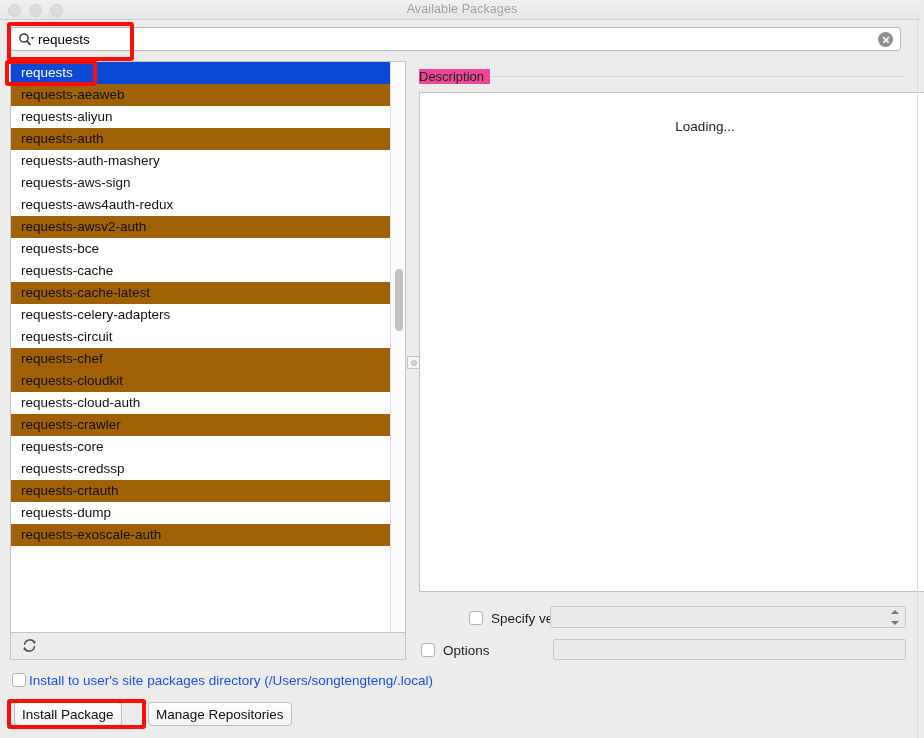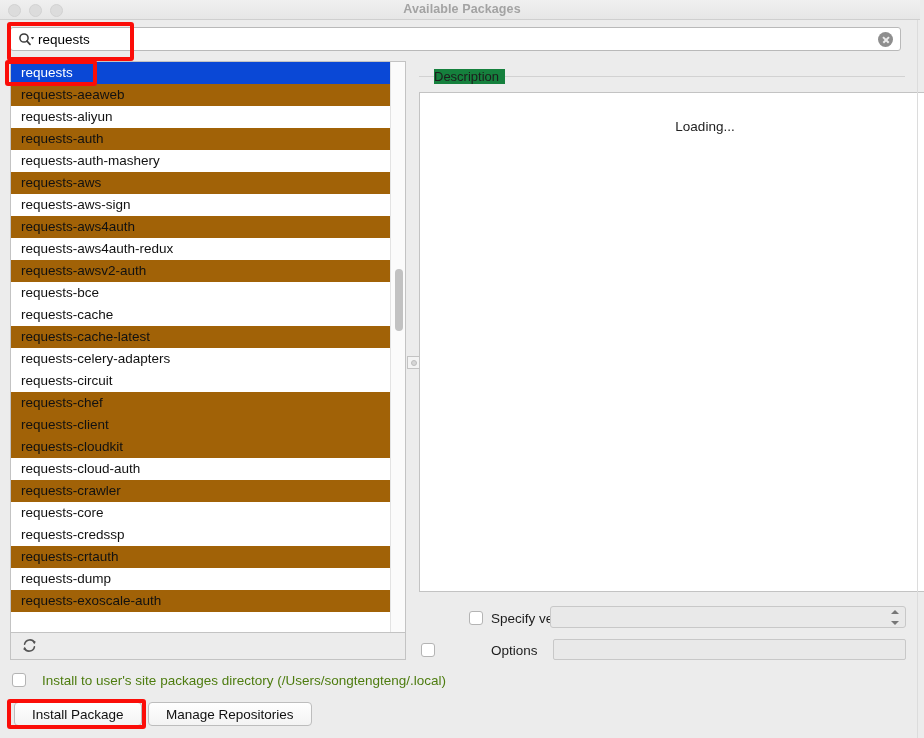--- a/index.html
+++ b/index.html
@@ -16,21 +16,20 @@
     position: relative;
   }
 
   
   .titlebar {
     position: absolute;
     left: 0; top: 0;
     width: 920px; height: 19px;
     background: linear-gradient(#f0f0f0, #e6e6e6);
     border-bottom: 1px solid #cfcfcf;
-    font-weight: bold;
   }
   .traffic {
     position: absolute;
     top: 4px; left: 8px;
     display: flex;
     gap: 8px;
   }
   .light {
     width: 11px; height: 11px;
     border-radius: 50%;
@@ -169,24 +168,24 @@
     width: 6px; height: 6px;
     border-radius: 50%;
     background: #d6d6d6;
     border: 1px solid #bdbdbd;
     box-sizing: border-box;
   }
 
   
   .desc-label {
     position: absolute;
-    left: 434px; top: 69px;
+    left: 419px; top: 69px;
     font-size: 13px;
     color: #1d1d1d;
-    background: #15803d;
+    background: #ec4899;
     padding-right: 6px;
     z-index: 2;
   }
   .desc-rule {
     position: absolute;
     left: 419px; top: 76px;
     width: 486px; height: 1px;
     background: #d2d2d2;
   }
   .desc-box {
@@ -208,21 +207,21 @@
 
   
   .opt-row {
     position: absolute;
     left: 421px;
     height: 20px;
     display: flex;
     align-items: center;
   }
   .opt-row.version { top: 608px; margin-left: 48px; }
-  .opt-row.options { top: 640px; gap: 48px; }
+  .opt-row.options { top: 640px; }
 
   .cb {
     width: 14px; height: 14px;
     border: 1px solid #b4b4b4;
     border-radius: 3px;
     background: #fff;
     box-sizing: border-box;
     flex: 0 0 auto;
   }
   .opt-label {
@@ -278,38 +277,38 @@
   
   .user-site-row {
     position: absolute;
     left: 12px; top: 671px;
     height: 18px;
     display: flex;
     align-items: center;
   }
   .user-site-label {
     font-size: 13.5px;
-    color: #4d7c0f;
-    margin-left: 16px;
+    color: #1d4ed8;
+    margin-left: 3px;
     white-space: nowrap;
   }
   .btn {
     position: absolute;
     height: 24px;
     background: linear-gradient(#fefefe, #f3f3f3);
     border: 1px solid #bdbdbd;
     border-radius: 4px;
     box-sizing: border-box;
     font-size: 13.5px;
     color: #101010;
     font-family: "Liberation Sans", sans-serif;
     display: flex;
     align-items: center;
     justify-content: center;
-    padding: 0 17px;
+    padding: 0 7px;
     white-space: nowrap;
   }
   .btn.install { left: 14px; top: 702px; }
   .btn.manage  { left: 148px; top: 702px; }
 
   
   .anno {
     position: absolute;
     border: 4px solid #fb0d08;
     border-radius: 3px;
@@ -347,32 +346,29 @@
   </div>
 </div>
 
 <div class="list-pane">
   <div id="pkg-rows">
       <div class="pkg-row sel">requests</div>
       <div class="pkg-row alt">requests-aeaweb</div>
       <div class="pkg-row">requests-aliyun</div>
       <div class="pkg-row alt">requests-auth</div>
       <div class="pkg-row">requests-auth-mashery</div>
-      <div class="pkg-row alt">requests-aws</div>
       <div class="pkg-row">requests-aws-sign</div>
-      <div class="pkg-row alt">requests-aws4auth</div>
       <div class="pkg-row">requests-aws4auth-redux</div>
       <div class="pkg-row alt">requests-awsv2-auth</div>
       <div class="pkg-row">requests-bce</div>
       <div class="pkg-row">requests-cache</div>
       <div class="pkg-row alt">requests-cache-latest</div>
       <div class="pkg-row">requests-celery-adapters</div>
       <div class="pkg-row">requests-circuit</div>
       <div class="pkg-row alt">requests-chef</div>
-      <div class="pkg-row alt">requests-client</div>
       <div class="pkg-row alt">requests-cloudkit</div>
       <div class="pkg-row">requests-cloud-auth</div>
       <div class="pkg-row alt">requests-crawler</div>
       <div class="pkg-row">requests-core</div>
       <div class="pkg-row">requests-credssp</div>
       <div class="pkg-row alt">requests-crtauth</div>
       <div class="pkg-row">requests-dump</div>
       <div class="pkg-row alt">requests-exoscale-auth</div>
     </div>
   <div class="list-scroll-track">

